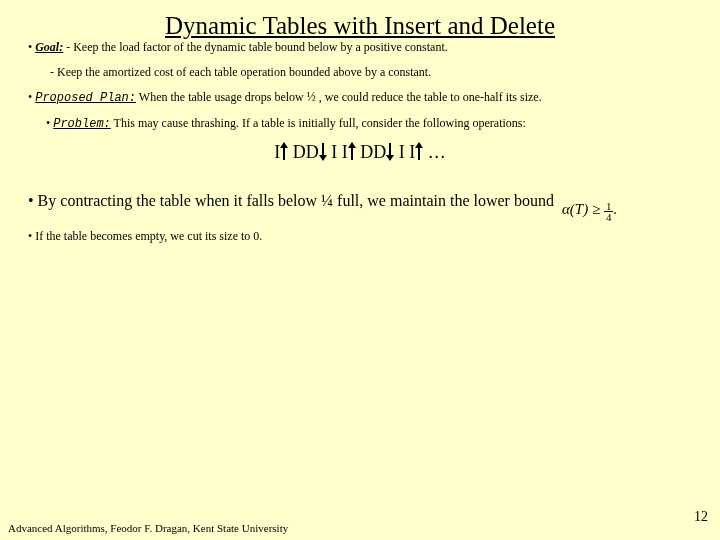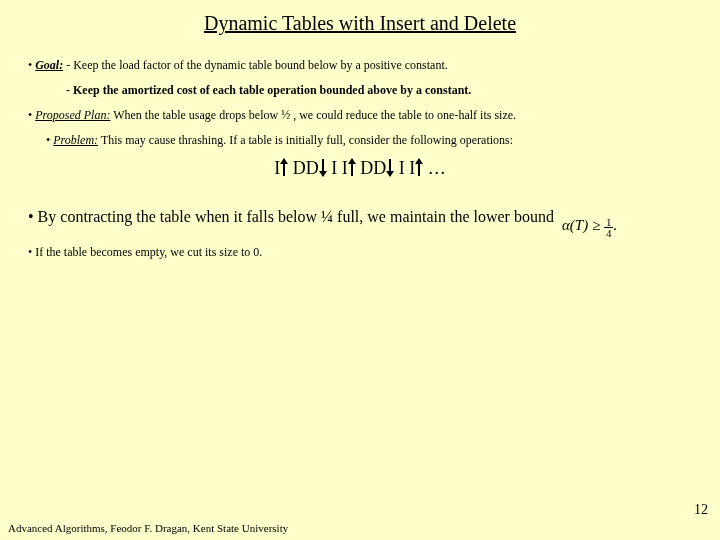--- a/index.html
+++ b/index.html
@@ -14,45 +14,46 @@
   }
   .slide {
     box-sizing: border-box;
     width: 720px;
     height: 540px;
     padding: 10px 28px 0 28px;
     position: relative;
   }
   .title {
     text-align: center;
-    font-size: 20px;
+    font-size: 25px;
     text-decoration: underline;
-    margin: 2px 0 23px 0;
+    margin: 2px 0 0 0;
     font-weight: normal;
   }
   .p {
     font-size: 12px;
     line-height: 1.25;
     margin: 0 0 10px 0;
   }
   .p2 {
     font-size: 16px;
     line-height: 1.25;
     margin: 0 0 10px 0;
   }
-  .indent1 { margin-left: 38px; font-weight: bold; }
+  .indent1 { margin-left: 22px; }
   .indent2 { margin-left: 18px; }
   .goal-label {
     font-weight: bold;
     font-style: italic;
     text-decoration: underline;
   }
   .u-i {
     font-style: italic;
     text-decoration: underline;
+    font-family: Liberation Mono, monospace;
   }
   .ital { font-style: italic; }
   .seq {
     text-align: center;
     font-size: 18px;
     margin: 2px 0 10px 0;
   }
   .arrow {
     display: inline-block;
     position: relative;
@@ -105,21 +106,21 @@
     position: absolute;
     bottom: 6px;
     left: 8px;
     right: 12px;
     font-size: 11px;
     color: #000;
   }
   .page-num {
     position: absolute;
     right: 0;
-    bottom: 16px;
+    bottom: 9px;
     font-size: 14px;
   }
 </style>
 </head>
 <body>
 
 <div class="slide">
 
   <h1 class="title">Dynamic Tables with Insert and Delete</h1>
 

